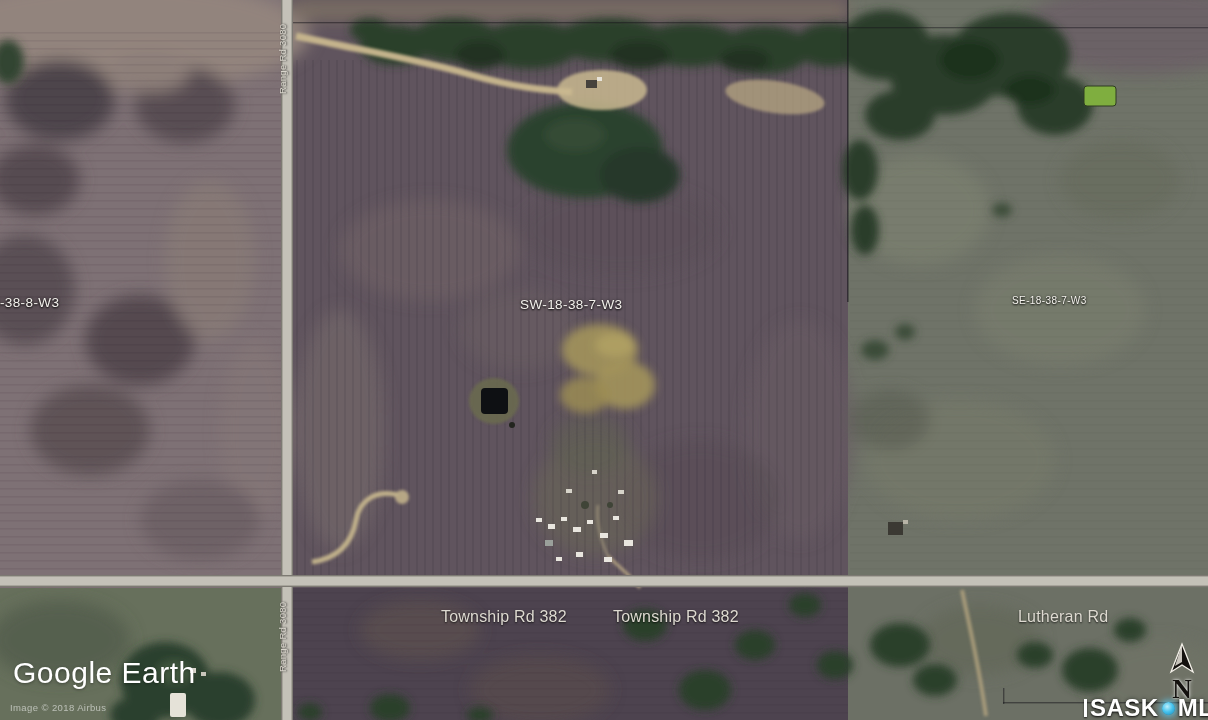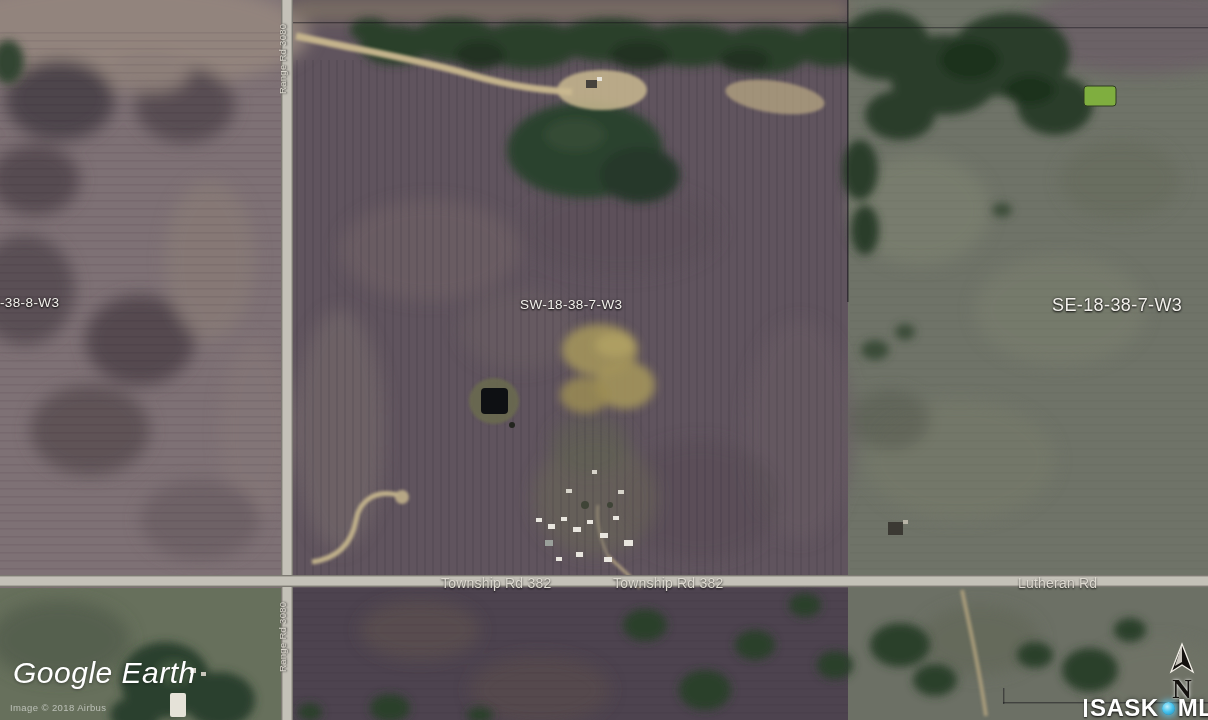--- a/index.html
+++ b/index.html
@@ -14,39 +14,39 @@
   #boundary{
     left:303px;top:302px;width:545px;height:272px;
     border:4px solid #e81111;border-radius:2px;z-index:4;
   }
   .parcel-label{
     position:absolute;z-index:6;color:#f3f1ec;font-size:13.5px;letter-spacing:.4px;
     text-shadow:0 1px 2px rgba(0,0,0,.85),0 0 3px rgba(0,0,0,.6);white-space:nowrap;
   }
   #parcel-west{left:-8px;top:295px;}
   #parcel-subject{left:520px;top:297px;text-align:center;}
-  #parcel-east{left:1052px;top:295px;font-size:18px;}
+  #parcel-east{left:1012px;top:295px;font-size:10px;}
   .road-label{
-    position:absolute;z-index:6;color:#dedad1;font-size:14px;letter-spacing:.2px;
-    text-shadow:0 1px 2px rgba(0,0,0,.8);white-space:nowrap;
+    position:absolute;z-index:6;color:#dedad1;font-size:16px;letter-spacing:.2px;
+    text-shadow:0 1px 2px rgba(0,0,0,.8);white-space:nowrap;margin-top:33px;
   }
   #twp-west{left:441px;top:575px;}
   #twp-east{left:613px;top:575px;}
   #lutheran{left:990px;top:575px;padding-left:28px;}
   .vroad-label{
     position:absolute;z-index:6;color:#d8d4cb;font-size:9.5px;letter-spacing:.3px;
     text-shadow:0 1px 2px rgba(0,0,0,.8);white-space:nowrap;
     writing-mode:vertical-rl;transform:rotate(180deg);
   }
   #range-top{left:277px;top:6px;height:88px;}
   #range-bottom{left:277px;top:590px;height:82px;}
   
   #ge-logo{
     left:13px;top:656px;color:#ffffff;font-size:30px;font-weight:500;
-    letter-spacing:.5px;text-shadow:0 1px 3px rgba(0,0,0,.35);z-index:7;font-style:italic;
+    letter-spacing:.5px;text-shadow:0 1px 3px rgba(0,0,0,.35);z-index:7;
   }
   #ge-credit{
     left:10px;top:702px;color:rgba(255,255,255,.55);font-size:9.5px;
     letter-spacing:.4px;z-index:7;
   }
   #mls{
     left:1084px;top:694px;z-index:7;display:flex;align-items:center;gap:3px;
     color:#fff;font-weight:bold;font-size:24px;letter-spacing:.5px;
     text-shadow:0 1px 2px rgba(0,0,0,.8),0 0 4px rgba(0,0,0,.5);
   }

